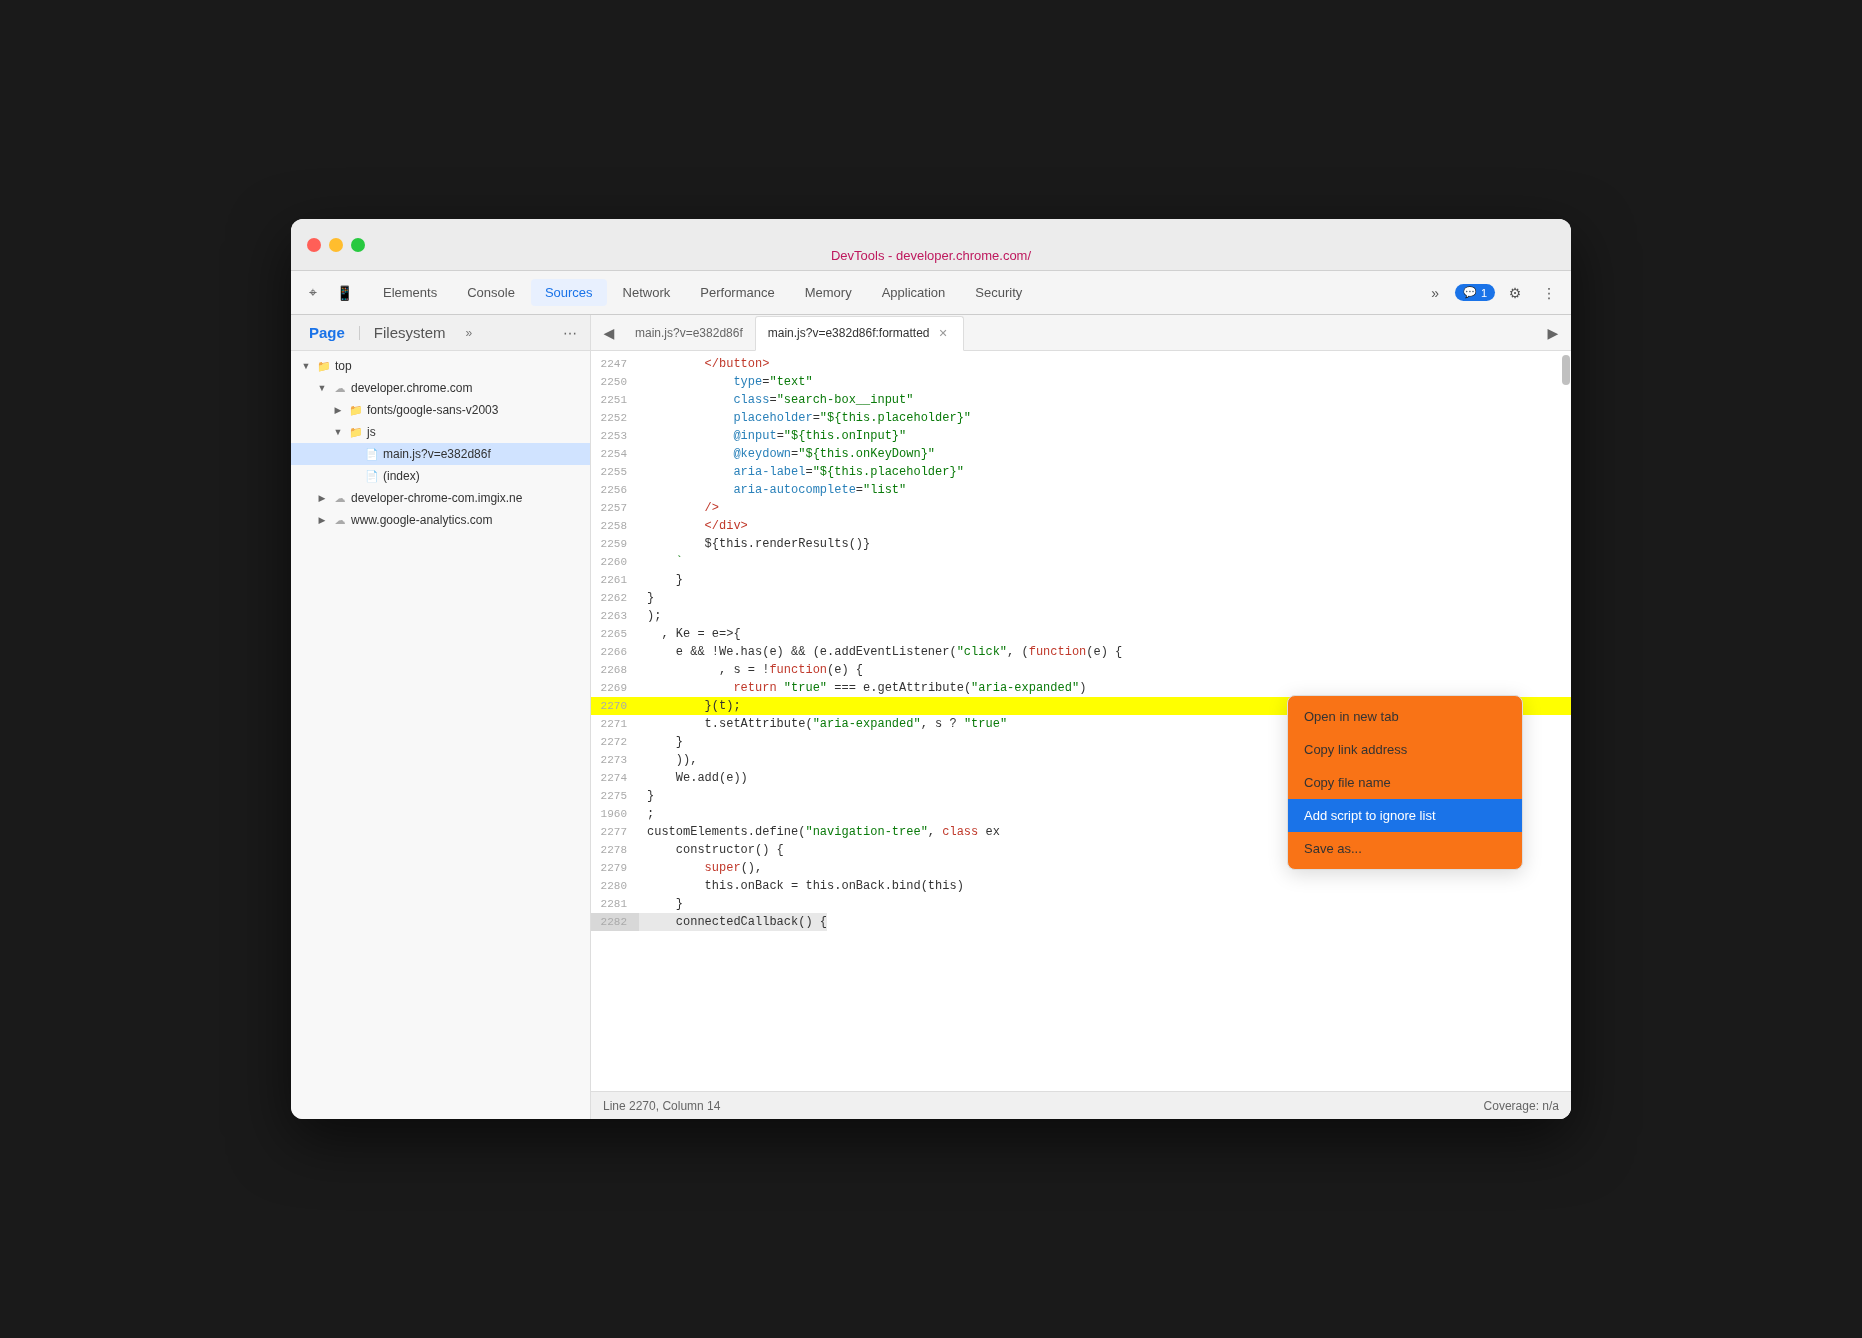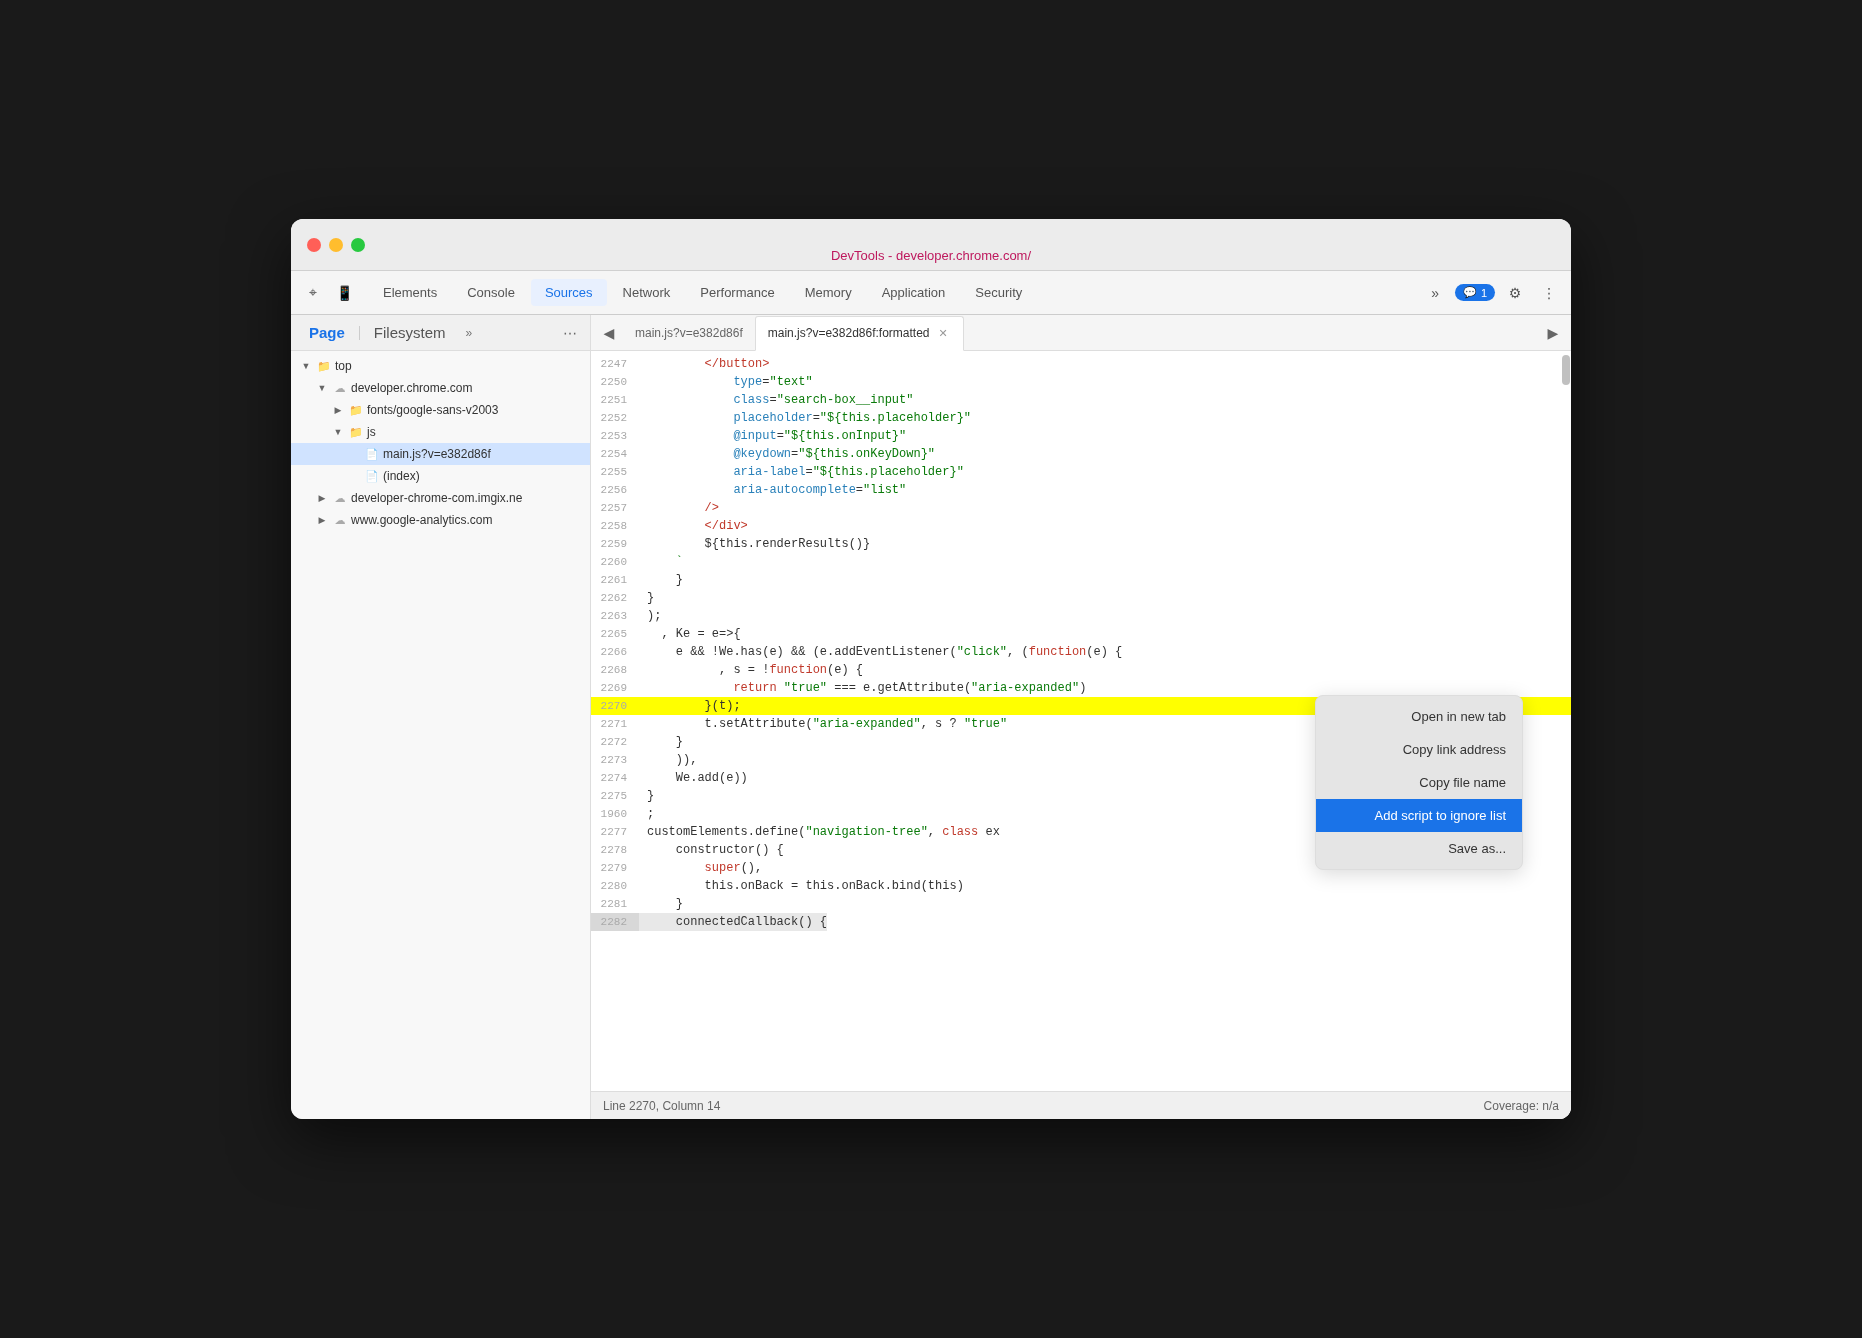--- a/index.html
+++ b/index.html
@@ -343,30 +343,29 @@
       padding: 0 12px;
       font-size: 12px;
       color: #666;
     }
     .status-right {
       margin-left: auto;
     }
     
     .context-menu {
       position: absolute;
-      background: #e5e5e5;
+      background: #f97316;
       border: 1px solid #ddd;
       border-radius: 8px;
       box-shadow: 0 4px 20px rgba(0,0,0,0.15);
-      width: 208px;
+      width: 236px;
       padding: 4px 0;
       z-index: 100;
       right: 48px;
       top: 380px;
-      text-align: right;
     }
     .ctx-menu-item {
       padding: 9px 16px;
       font-size: 13px;
       color: #333;
       cursor: pointer;
     }
     .ctx-menu-item.highlighted {
       background: #1a73e8;
       color: white;

